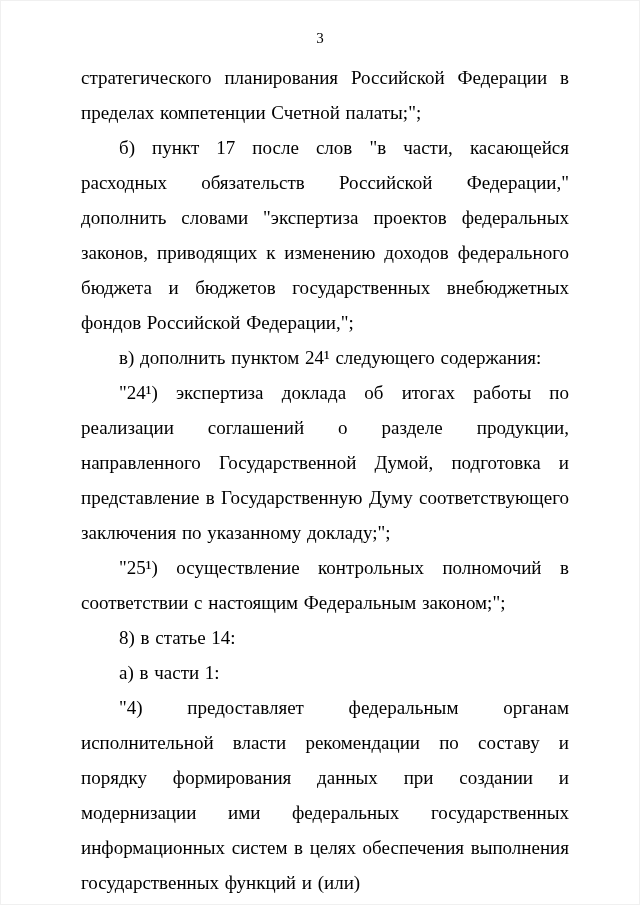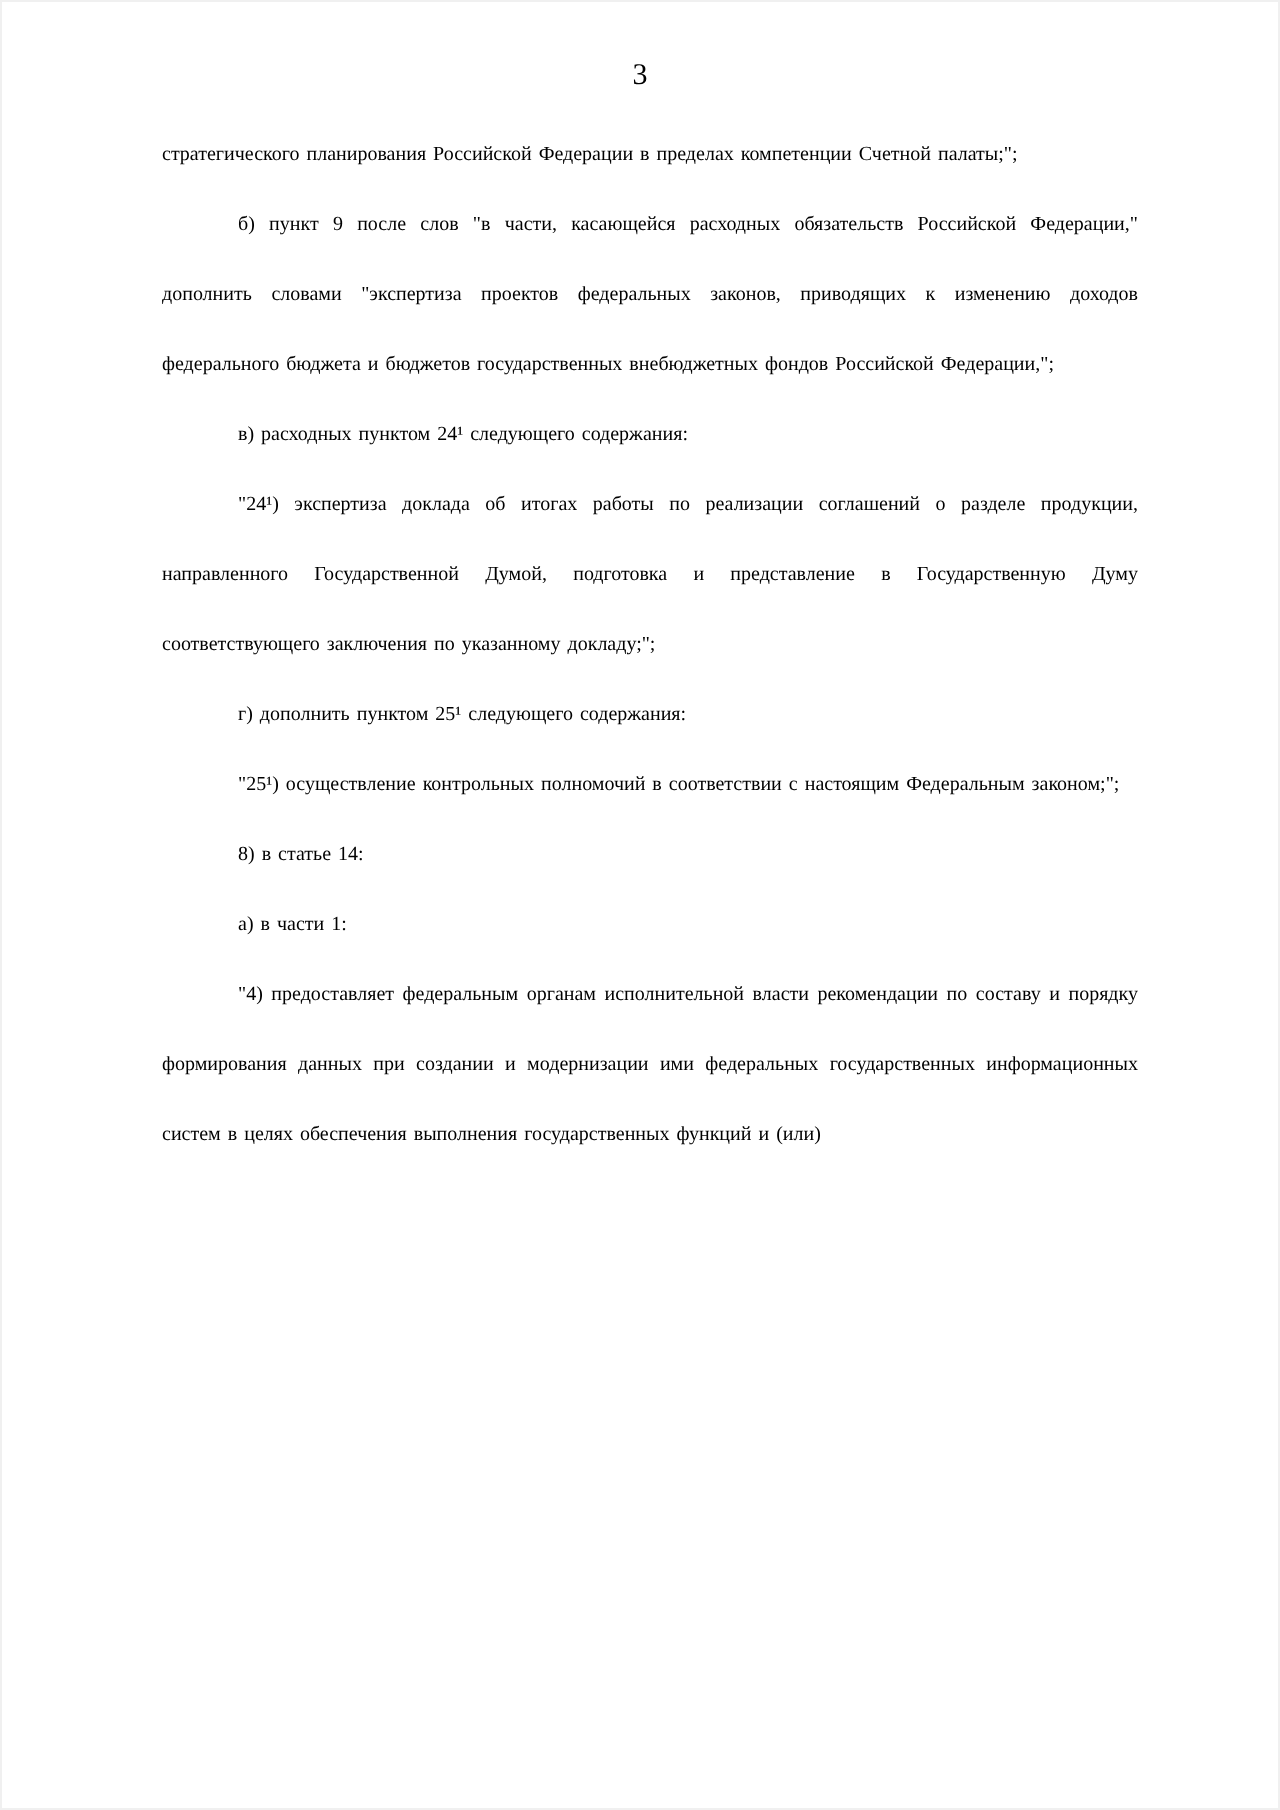--- a/index.html
+++ b/index.html
@@ -30,38 +30,37 @@
     font-size: 15px;
   }
   .content {
     position: absolute;
     top: 60px;
     left: 81px;
     width: 488px;
   }
   .para {
     margin: 0;
-    font-size: 10px;
+    font-size: 19px;
     line-height: 35px;
     text-align: justify;
     word-spacing: 1px;
   }
   .para.indent {
     text-indent: 38px;
   }
 </style>
 </head>
 <body>
 
 <div class="page">
   <div class="page-number">3</div>
   <div class="content">
       <p class="para">стратегического планирования Российской Федерации в пределах компетенции Счетной палаты;";</p>
-      <p class="para indent">б) пункт 9 после слов "в части, касающейся расходных обязательств Российской Федерации," дополнить словами "экспертиза проектов федеральных законов, приводящих к изменению доходов федерального бюджета и бюджетов государственных внебюджетных фондов Российской Федерации,";</p>
-      <p class="para indent">в) расходных пунктом 24¹ следующего содержания:</p>
+      <p class="para indent">б) пункт 17 после слов "в части, касающейся расходных обязательств Российской Федерации," дополнить словами "экспертиза проектов федеральных законов, приводящих к изменению доходов федерального бюджета и бюджетов государственных внебюджетных фондов Российской Федерации,";</p>
+      <p class="para indent">в) дополнить пунктом 24¹ следующего содержания:</p>
       <p class="para indent">"24¹) экспертиза доклада об итогах работы по реализации соглашений о разделе продукции, направленного Государственной Думой, подготовка и представление в Государственную Думу соответствующего заключения по указанному докладу;";</p>
-      <p class="para indent">г) дополнить пунктом 25¹ следующего содержания:</p>
       <p class="para indent">"25¹) осуществление контрольных полномочий в соответствии с настоящим Федеральным законом;";</p>
       <p class="para indent">8) в статье 14:</p>
       <p class="para indent">а) в части 1:</p>
       <p class="para indent">"4) предоставляет федеральным органам исполнительной власти рекомендации по составу и порядку формирования данных при создании и модернизации ими федеральных государственных информационных систем в целях обеспечения выполнения государственных функций и (или)</p>
     </div>
 </div>
 
 </body></html>

